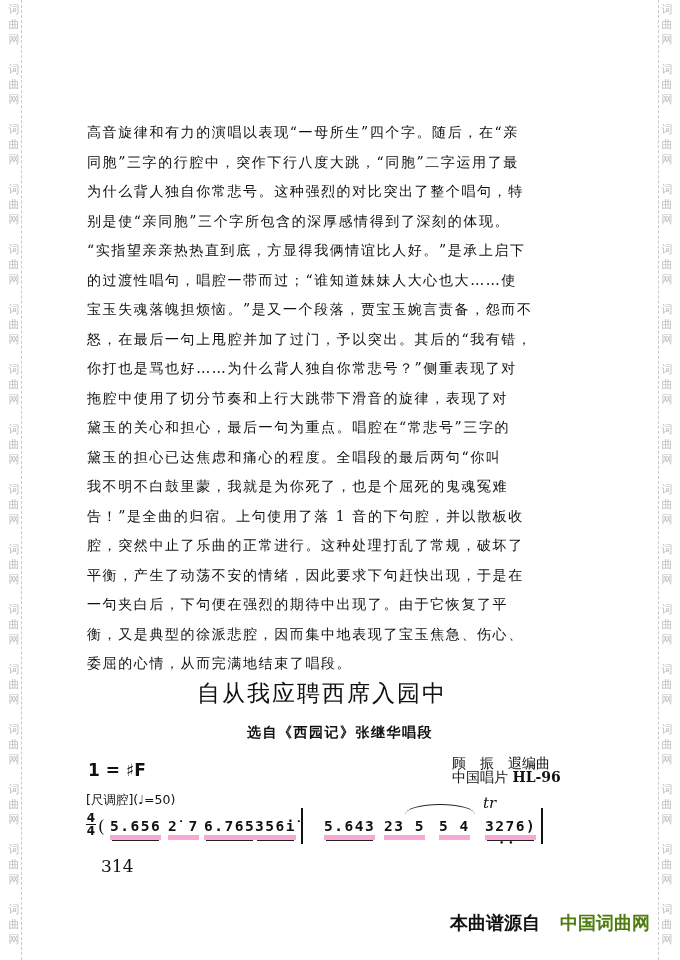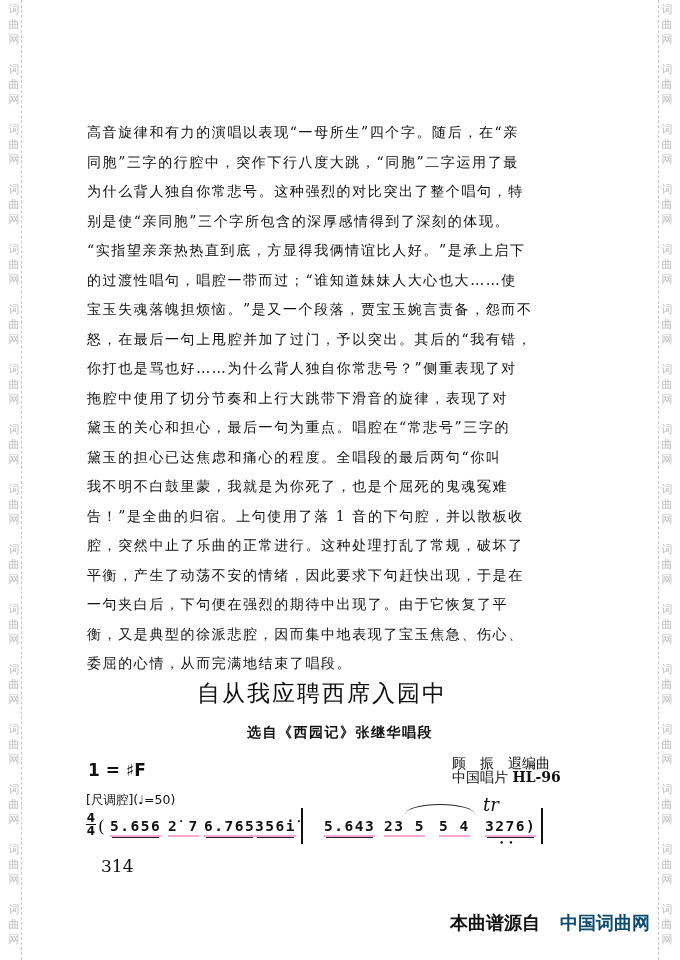--- a/index.html
+++ b/index.html
@@ -22,35 +22,35 @@
   .song-title { position:absolute; left:0; width:644px; top:678px; text-align:center; font-size:23px;
                 letter-spacing:2px; }
   .song-sub { position:absolute; left:0; width:680px; top:724px; text-align:center; font-size:14px;
               font-weight:bold; letter-spacing:1.5px; }
   .key { position:absolute; left:88px; top:760px; font-size:17px; font-weight:bold;
          font-family:"DejaVu Sans", sans-serif; }
   .credits { position:absolute; left:452px; top:756px; font-size:14px; line-height:14px;
              font-family:"DejaVu Sans", sans-serif; }
   .credits .hl { font-weight:bold; font-family:"DejaVu Serif", serif; }
   .tempo { position:absolute; left:86px; top:792px; font-size:12.5px; font-family:"DejaVu Sans", sans-serif; }
-  .tr { position:absolute; left:483px; top:794px; font-style:italic; font-size:18px; }
+  .tr { position:absolute; left:483px; top:794px; font-style:italic; font-size:15px; }
   .timesig { position:absolute; left:86px; top:812px; font-size:12px; font-weight:bold; line-height:12px;
              text-align:center; width:10px; font-family:"DejaVu Sans", sans-serif; }
   .paren-open { position:absolute; left:98px; top:816px; font-size:17px; }
   .note { position:absolute; top:818px; font-size:14.5px; font-weight:bold; letter-spacing:1.5px;
-          font-family:"DejaVu Sans Mono", monospace; border-bottom:2px solid #f9a8d4; padding-bottom:1px; }
+          font-family:"DejaVu Sans Mono", monospace; border-bottom:5px solid #f9a8d4; padding-bottom:1px; }
   .note.dbl { box-shadow:0 3px 0 -2px #222; }
   .bar { position:absolute; top:808px; width:2px; height:36px; background:#111; }
   .slur { position:absolute; left:405px; top:804px; width:70px; height:20px; border-top:1.5px solid #222;
           border-radius:50% 50% 0 0; }
   .dots { position:absolute; left:499px; top:838px; font-size:9px; letter-spacing:4px; }
   .page-num { position:absolute; left:101px; top:856px; font-size:17px; }
   .source { position:absolute; left:450px; top:911px; font-size:18px; font-weight:bold;
             font-family:"DejaVu Sans", sans-serif; }
-  .source .site { color:#0c4a6e; margin-left:20px; }
+  .source .site { color:#4d7c0f; margin-left:20px; }
 </style>
 </head>
 <body>
 
 <div class="wm-col left" id="wmLeft">
     <div class="wm-group" style="top: 2px;">
       <span>词</span>
       <span>曲</span>
       <span>网</span>
     </div>

